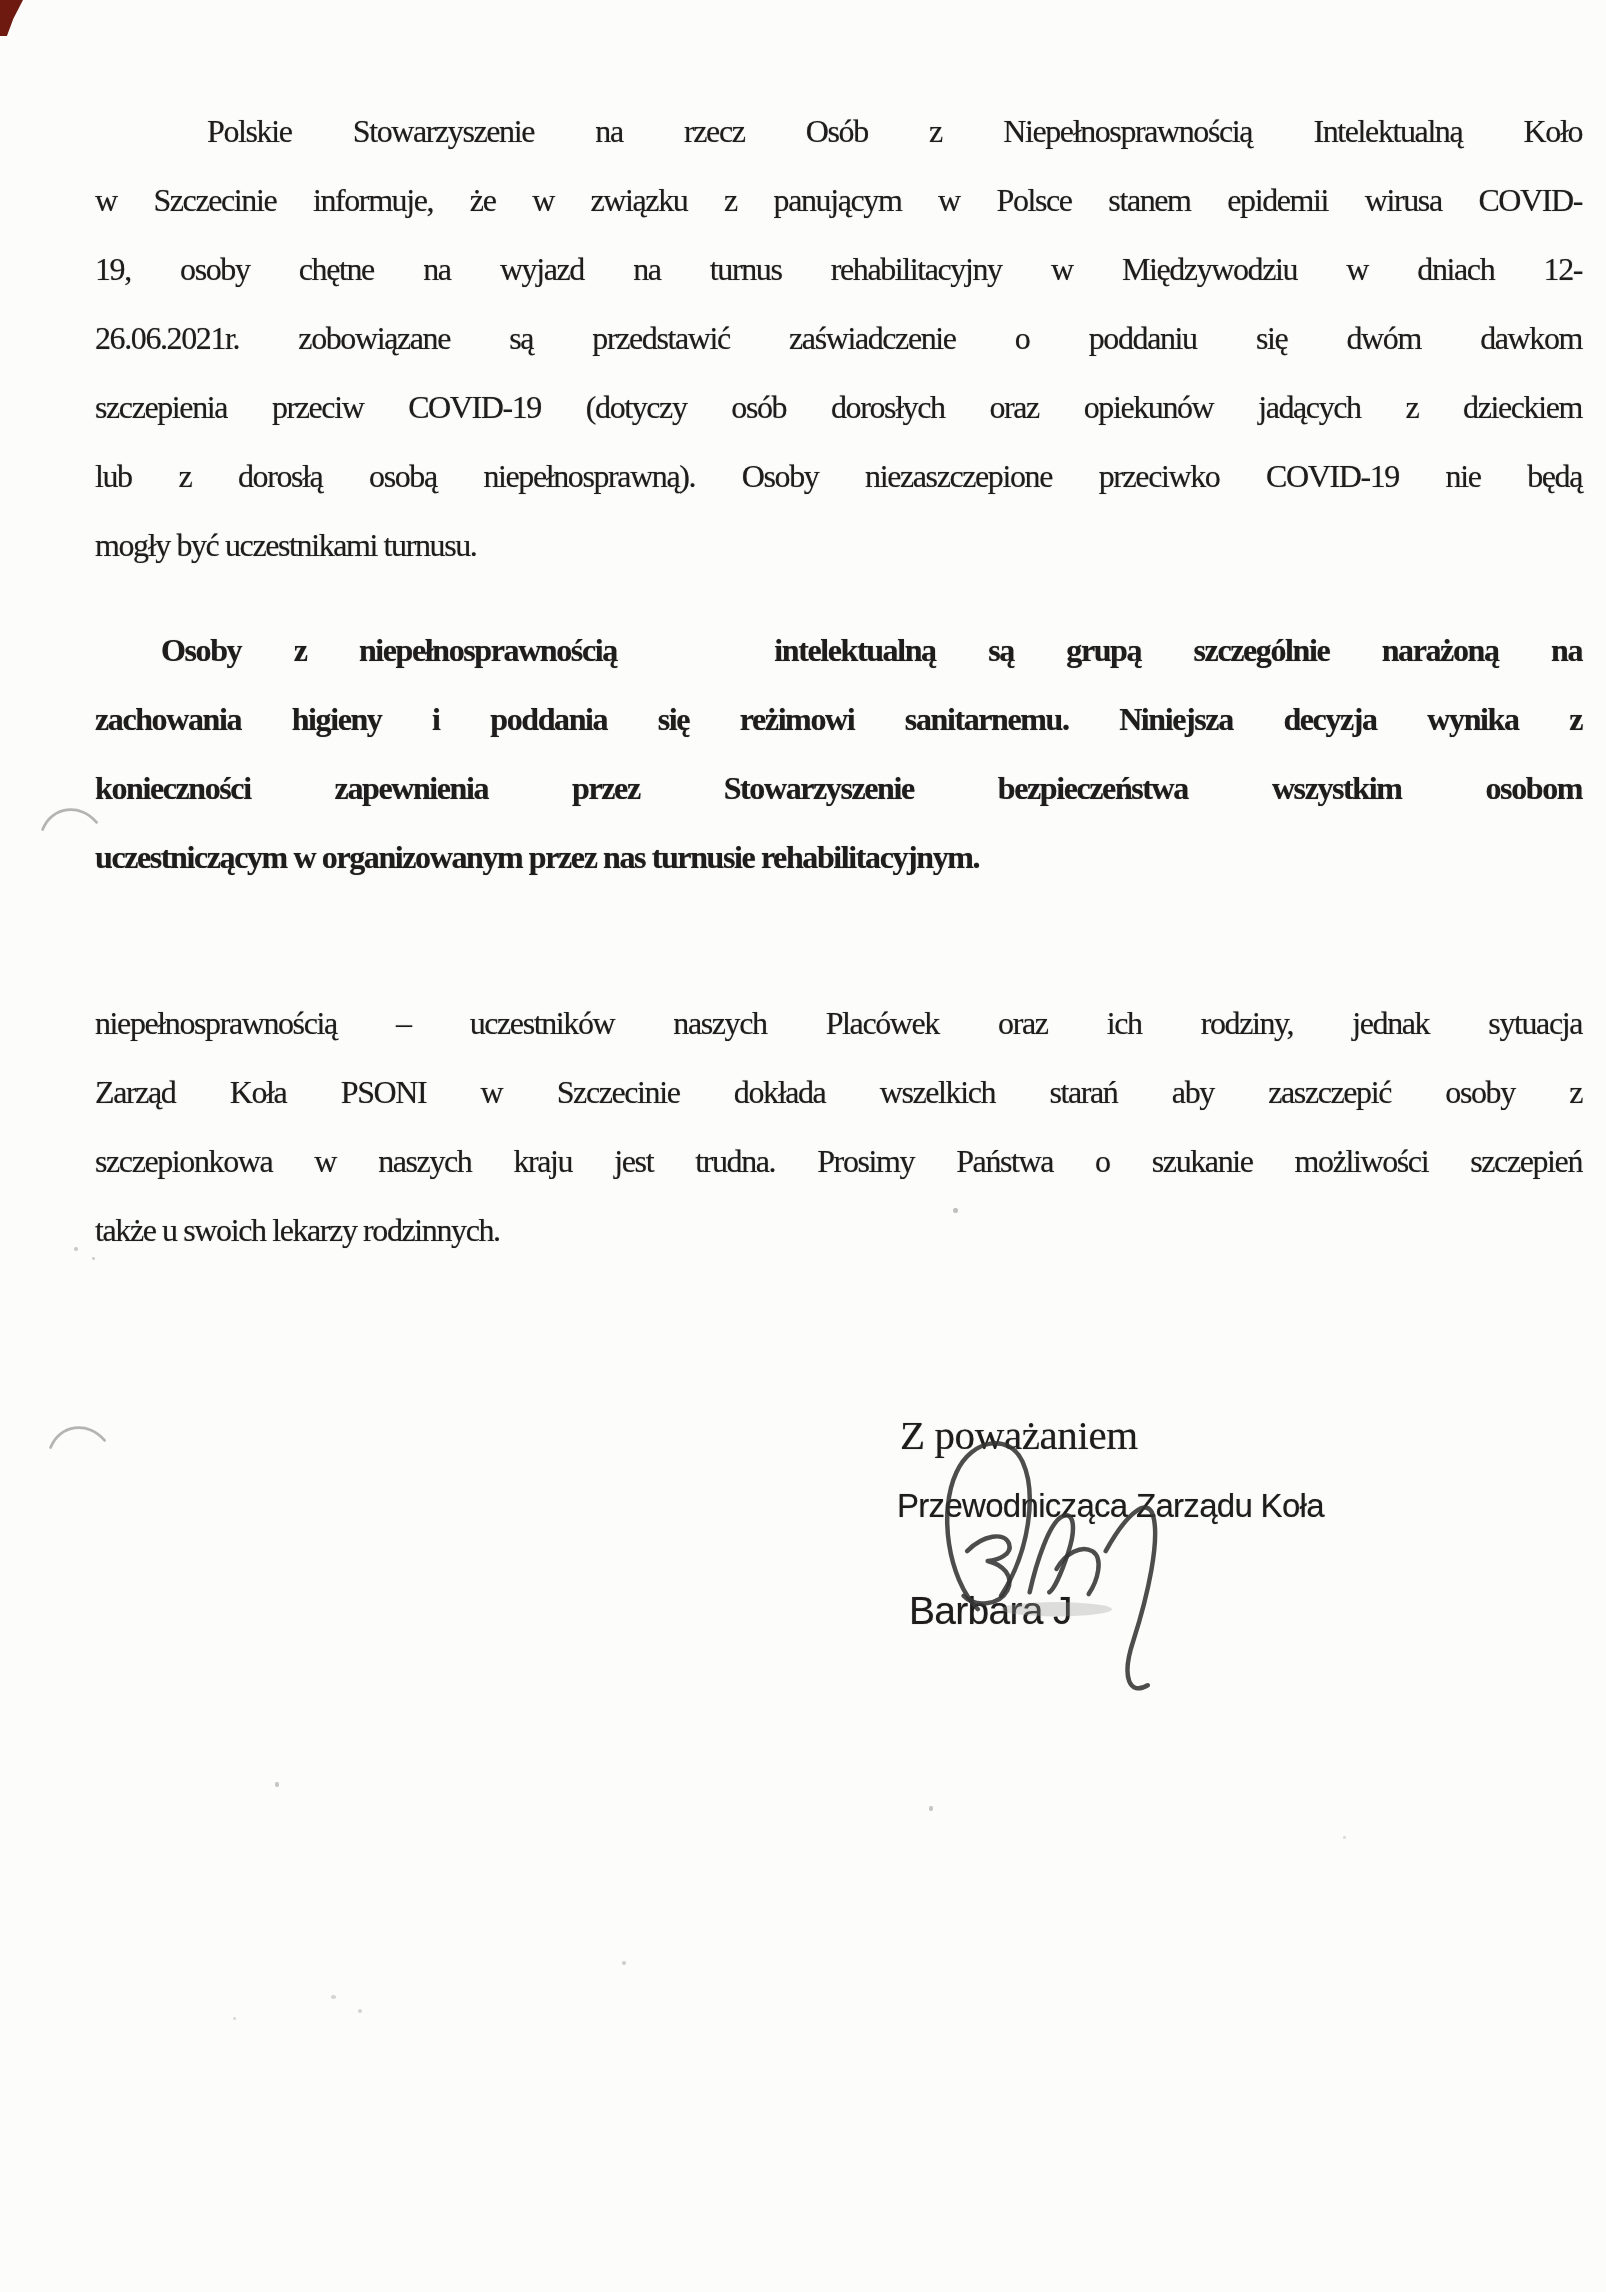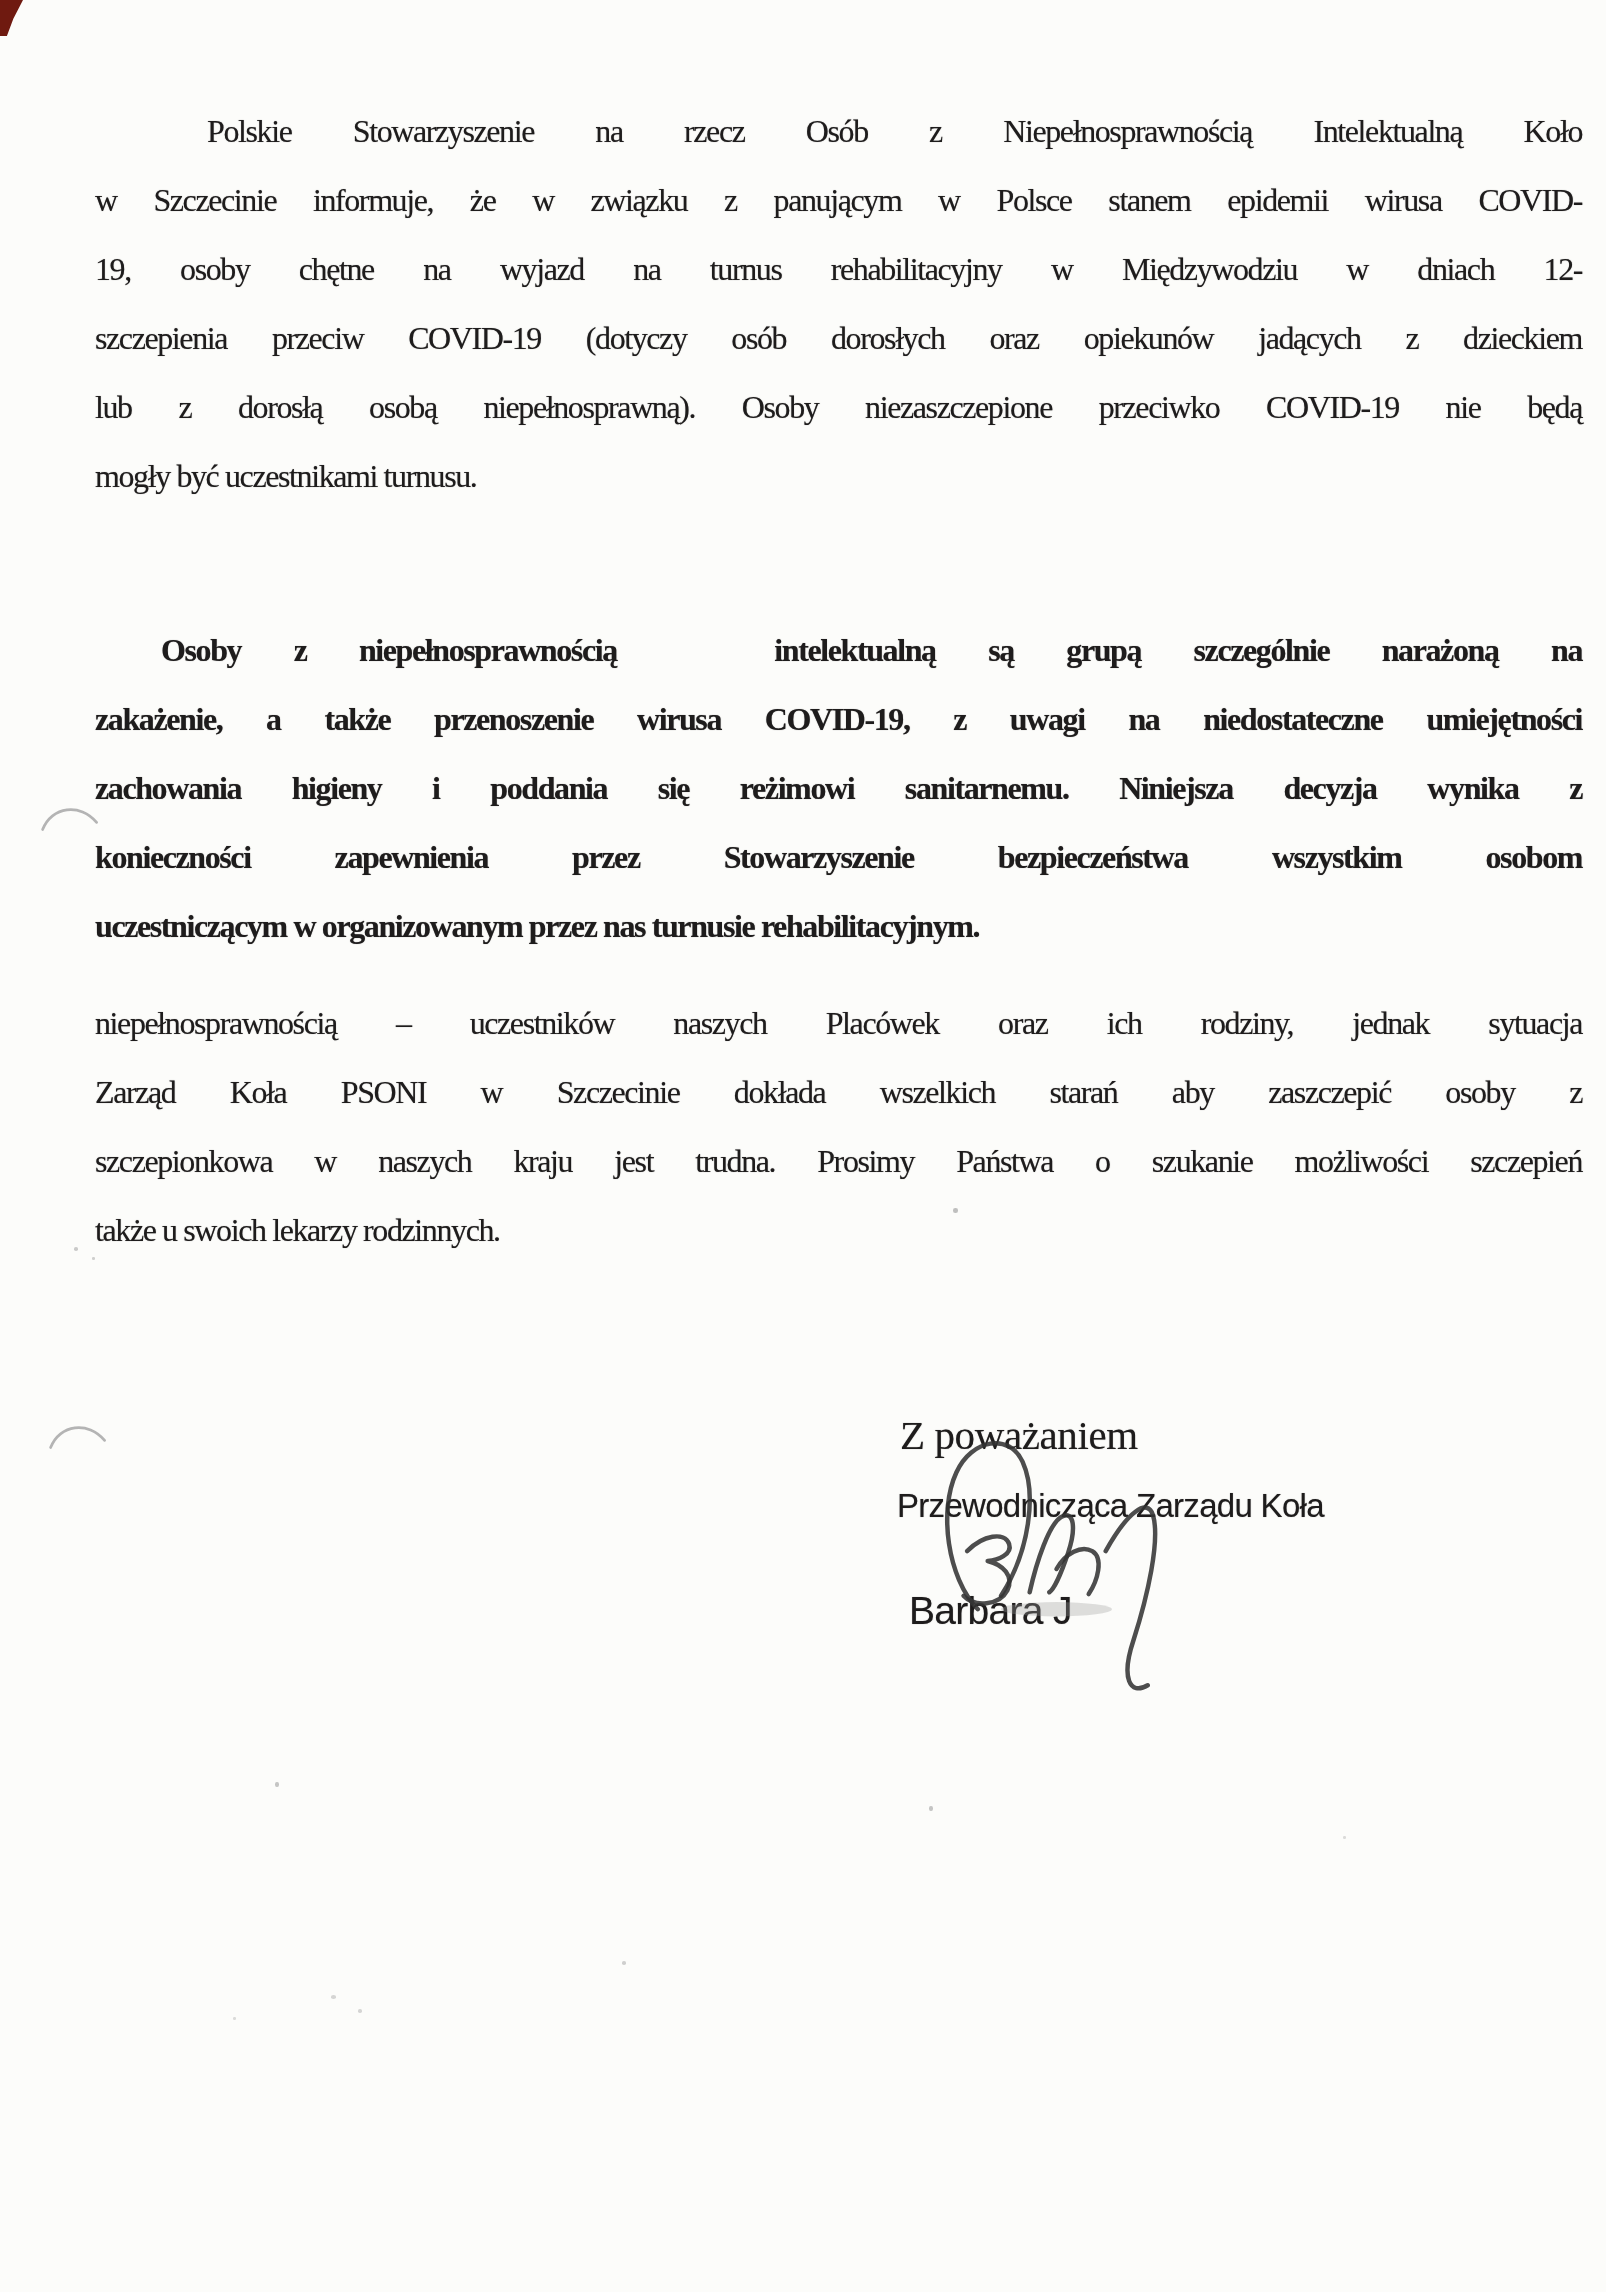--- a/index.html
+++ b/index.html
@@ -104,28 +104,28 @@
     <path d="M4 34 C 14 8, 46 4, 64 26"></path>
   </svg>
   <svg class="arc arc2" width="63" height="36" viewBox="0 0 70 40">
     <path d="M4 34 C 14 8, 46 4, 64 26"></path>
   </svg>
 
   <div class="para p1">
     <div class="line indent1">Polskie Stowarzyszenie na rzecz Osób z Niepełnosprawnością Intelektualną Koło</div>
     <div class="line">w Szczecinie informuje, że w związku z panującym w Polsce stanem epidemii wirusa COVID-</div>
     <div class="line">19, osoby chętne na wyjazd na turnus rehabilitacyjny w Międzywodziu w dniach 12-</div>
+    <div class="line">26.06.2021r. zobowiązane są przedstawić zaświadczenie o poddaniu się dwóm dawkom</div>
     <div class="line">szczepienia przeciw COVID-19 (dotyczy osób dorosłych oraz opiekunów jadących z dzieckiem</div>
     <div class="line">lub z dorosłą osobą niepełnosprawną). Osoby niezaszczepione przeciwko COVID-19 nie będą</div>
     <div class="line last">mogły być uczestnikami turnusu.</div>
   </div>
 
   <div class="para p2">
     <div class="line indent2">Osoby z niepełnosprawnością&nbsp;&nbsp; intelektualną są grupą szczególnie narażoną na</div>
-    <div class="line">zakażenie, a także przenoszenie wirusa COVID-19, z uwagi na niedostateczne umiejętności</div>
     <div class="line">zachowania higieny i poddania się reżimowi sanitarnemu. Niniejsza decyzja wynika z</div>
     <div class="line">konieczności zapewnienia przez Stowarzyszenie bezpieczeństwa wszystkim osobom</div>
     <div class="line last">uczestniczącym w organizowanym przez nas turnusie rehabilitacyjnym.</div>
   </div>
 
   <div class="para p3">
     <div class="line">niepełnosprawnością – uczestników naszych Placówek oraz ich rodziny, jednak sytuacja</div>
     <div class="line">Zarząd Koła PSONI w Szczecinie dokłada wszelkich starań aby zaszczepić osoby z</div>
     <div class="line">szczepionkowa w naszych kraju jest trudna. Prosimy Państwa o szukanie możliwości szczepień</div>
     <div class="line last">także u swoich lekarzy rodzinnych.</div>

